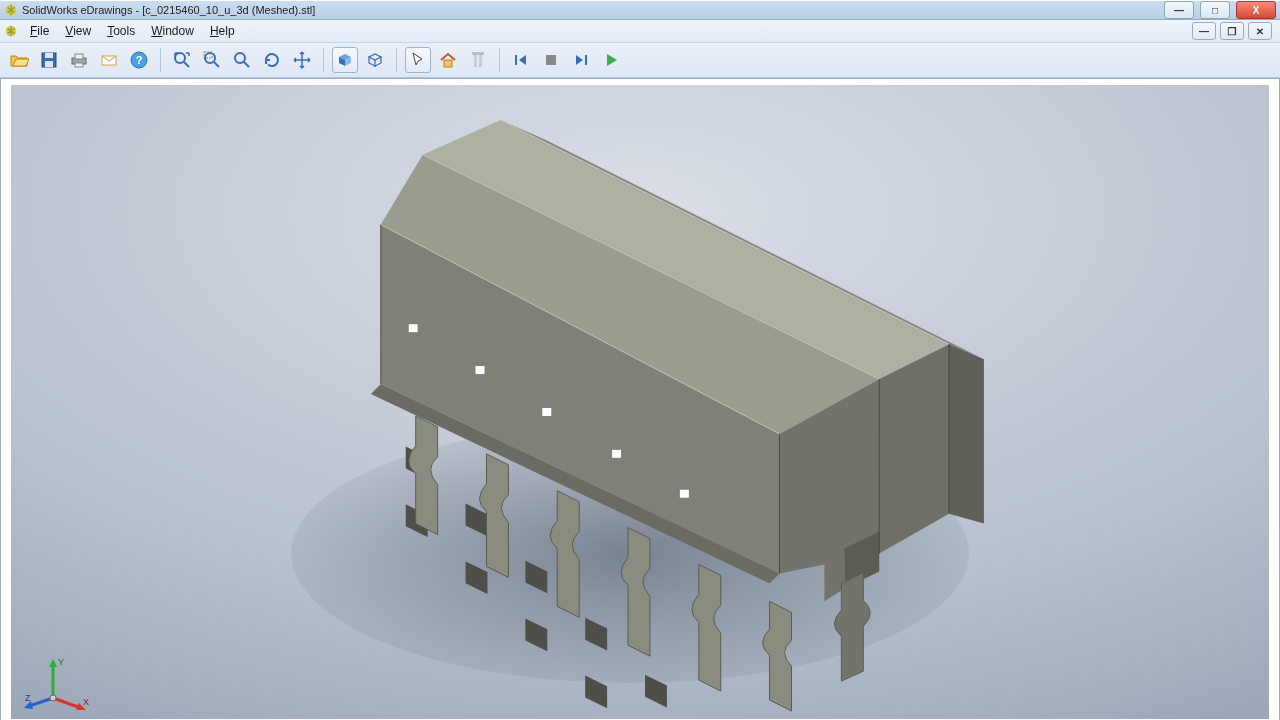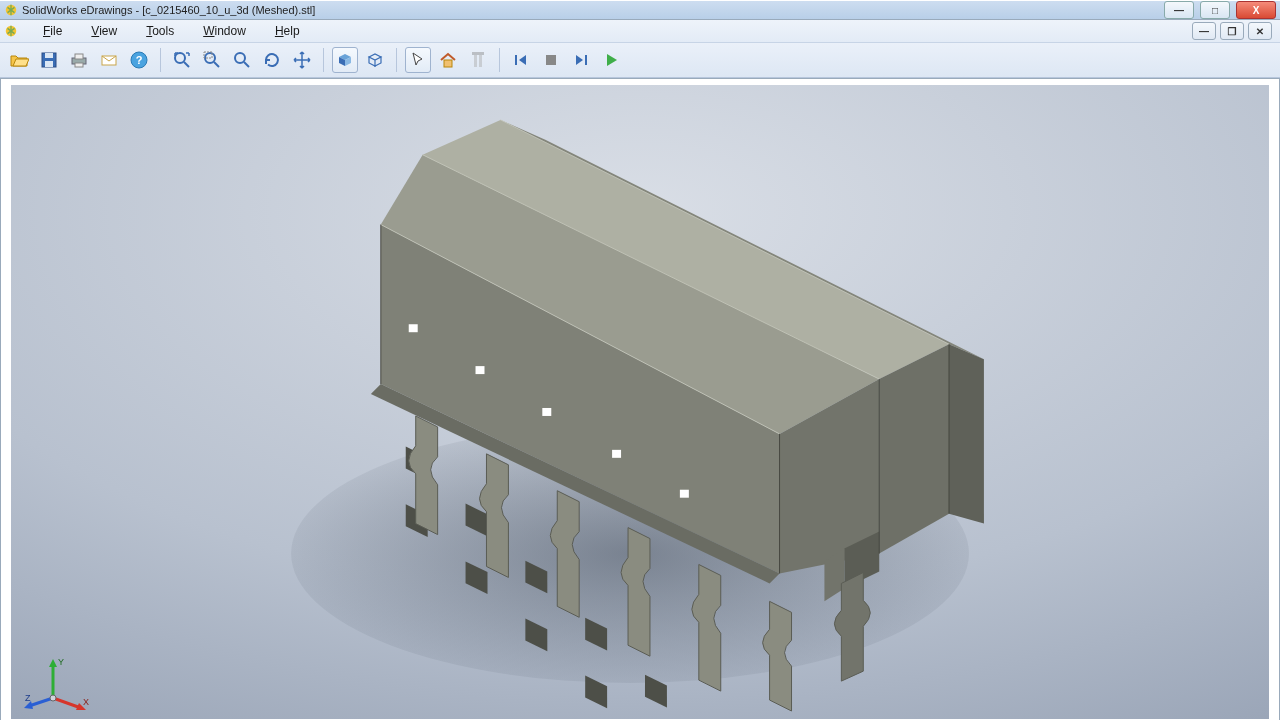--- a/index.html
+++ b/index.html
@@ -2,21 +2,21 @@
 <html><head>
 <meta charset="utf-8">
 <style>
   html, body { margin:0; padding:0; width:1280px; height:720px; font-family:"Segoe UI",Tahoma,sans-serif; font-size:12px; overflow:hidden; background:#fff; }
   .titlebar { height:18px; background:linear-gradient(#cdddf0,#b8cfe8); display:flex; align-items:center; padding:0 4px; color:#222; border-top:1px solid #fff; border-bottom:1px solid #9ab; }
   .titlebar .app-icon { width:14px; height:14px; margin-right:4px; }
   .titlebar .title { flex:1; white-space:nowrap; overflow:hidden; font-size:11px; }
   .win-controls { display:flex; gap:6px; }
   .win-btn { width:28px; height:16px; background:linear-gradient(#f4f8fc,#d9e6f3); border:1px solid #8aa; border-radius:3px; display:flex; align-items:center; justify-content:center; font-size:10px; font-weight:bold; color:#333; }
   .win-btn.close { background:linear-gradient(#f58b7a,#d94a34); color:#fff; border-color:#a33; width:38px; }
-  .menubar { height:22px; background:linear-gradient(#eef3fa,#e3ebf6); border-bottom:1px solid #c7d4e6; display:flex; align-items:center; padding:0 4px; gap:13px; }
+  .menubar { height:22px; background:linear-gradient(#eef3fa,#e3ebf6); border-bottom:1px solid #c7d4e6; display:flex; align-items:center; padding:0 4px; gap:0; }
   .menubar .app-icon { width:14px; height:14px; margin-right:4px; }
   .menu-item { padding:2px 8px; border-radius:3px; color:#1a1a1a; }
   .menu-item u { text-decoration:underline; }
   .doc-controls { margin-left:auto; display:flex; gap:4px; padding-right:4px; }
   .doc-btn { width:22px; height:16px; background:linear-gradient(#f4f8fc,#e0e9f4); border:1px solid #9ab; border-radius:3px; display:flex; align-items:center; justify-content:center; font-size:10px; color:#333; font-weight:bold; }
   .toolbar { height:34px; background:linear-gradient(#eaf0f9,#dde7f4); border-bottom:1px solid #b7c6dc; display:flex; align-items:center; padding:0 6px; gap:4px; }
   .tool-btn { width:24px; height:24px; display:flex; align-items:center; justify-content:center; border:1px solid transparent; border-radius:3px; }
   .tool-btn.framed { border-color:#9fb3cf; background:linear-gradient(#f5f9fe,#e2ebf6); }
   .tool-sep { width:1px; height:24px; background:#b7c6dc; margin:0 4px; }
   .canvas-wrap { position:relative; width:1280px; height:646px; }

